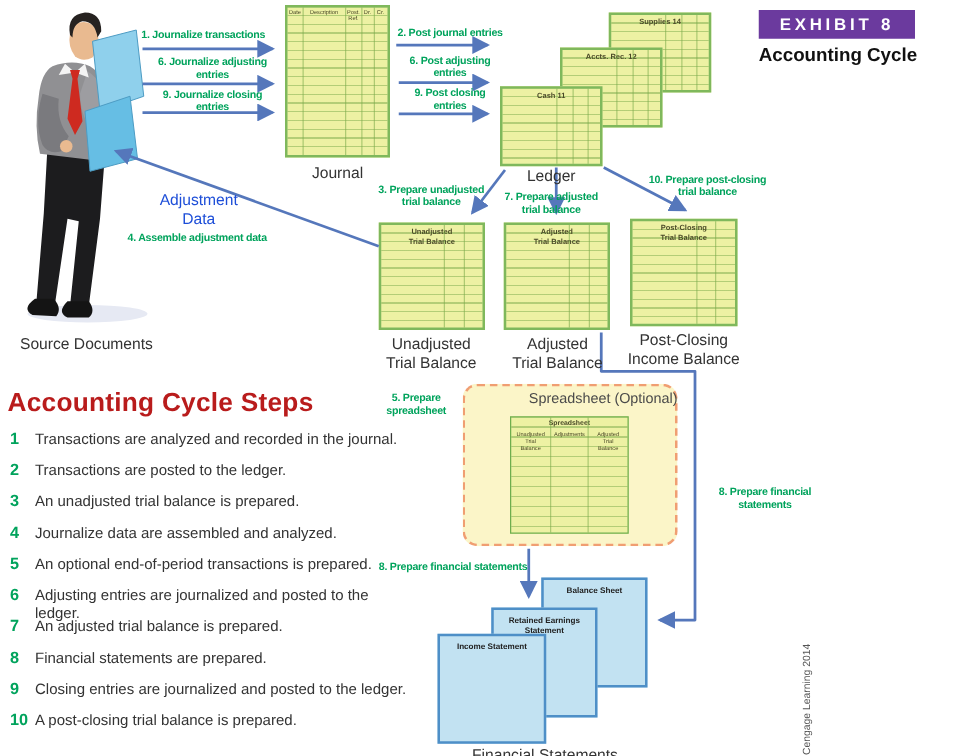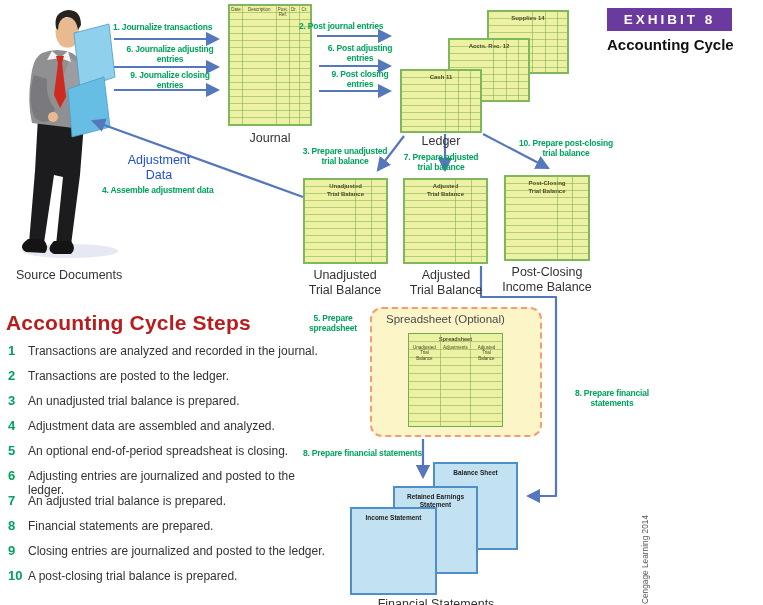--- a/index.html
+++ b/index.html
@@ -23,21 +23,21 @@
   .jhead span{display:block;}
   
   .doc-label{position:absolute;text-align:center;font-size:12.5px;line-height:1.18;color:#333;}
   
   .flow{position:absolute;color:#00A35C;font-weight:bold;font-size:8.5px;line-height:1.2;
         text-align:center;letter-spacing:-0.2px;}
   .nowrap{white-space:nowrap;text-align:right;}
   
   .ssbox{left:370px;top:307px;width:172px;height:130px;background:#FBF5C8;
          border:2px dashed #F09E72;border-radius:12px;box-sizing:border-box;}
-  .ssbox-title{left:370px;top:313px;width:172px;text-align:left;font-size:11.5px;color:#4a4a4a;margin-left:16px;}
+  .ssbox-title{left:370px;top:313px;width:172px;text-align:right;font-size:11.5px;color:#4a4a4a;}
   .sstable{left:408px;top:333px;width:95px;height:94px;background:#EDF1A3;
            border:1.5px solid #6FAE4E;box-sizing:border-box;
            background-image:repeating-linear-gradient(to bottom,transparent 0 7px,rgba(122,170,75,.5) 7px 8px);}
   .sstable-title{position:absolute;left:0;right:0;top:2px;text-align:center;font-size:5.5px;
                  font-weight:bold;color:#4a4a28;}
   .sscols{position:absolute;left:0;right:0;top:11px;display:flex;font-size:4.5px;color:#4a4a28;
           text-align:center;line-height:1.2;}
   .sscols span{flex:1;display:block;}
   
   .fsdoc{position:absolute;background:#C2E2F2;border:2px solid #4E8FC7;box-sizing:border-box;}
@@ -199,21 +199,21 @@
       <path d="M481 266 V297 H556 V496 H528"></path>
       <path d="M423 439 V477"></path>
     </g>
   </svg>
 
   <div class="flow nowrap z3" style="left:113px;top:22px">1. Journalize transactions</div>
   <div class="flow prewrap z3" style="left:122px;top:44px;width:96px">6. Journalize adjusting
 entries</div>
   <div class="flow prewrap z3" style="left:122px;top:70px;width:96px">9. Journalize closing
 entries</div>
-  <div class="flow nowrap z3" style="left:299px;top:21px">2. Post journal entries</div>
+  <div class="flow nowrap z3" style="left:318px;top:21px">2. Post journal entries</div>
   <div class="flow prewrap z3" style="left:320px;top:43px;width:80px">6. Post adjusting
 entries</div>
   <div class="flow prewrap z3" style="left:320px;top:69px;width:80px">9. Post closing
 entries</div>
   <div class="flow prewrap z3" style="left:294px;top:146px;width:102px">3. Prepare unadjusted
 trial balance</div>
   <div class="flow prewrap z3" style="left:396px;top:152px;width:90px">7. Prepare adjusted
 trial balance</div>
   <div class="flow prewrap z3" style="left:510px;top:138px;width:112px">10. Prepare post-closing
 trial balance</div>
@@ -233,25 +233,25 @@
     <div class="step-row">
       <span class="step-num">2</span>
       <span class="step-text">Transactions are posted to the ledger.</span>
     </div>
     <div class="step-row">
       <span class="step-num">3</span>
       <span class="step-text">An unadjusted trial balance is prepared.</span>
     </div>
     <div class="step-row">
       <span class="step-num">4</span>
-      <span class="step-text">Adjustment data are assembled and analyzed.</span>
+      <span class="step-text">Journalize data are assembled and analyzed.</span>
     </div>
     <div class="step-row">
       <span class="step-num">5</span>
-      <span class="step-text">An optional end-of-period spreadsheat is closing.</span>
+      <span class="step-text">An optional end-of-period transactions is prepared.</span>
     </div>
     <div class="step-row">
       <span class="step-num">6</span>
       <span class="step-text">Adjusting entries are journalized and posted to the ledger.</span>
     </div>
     <div class="step-row">
       <span class="step-num">7</span>
       <span class="step-text">An adjusted trial balance is prepared.</span>
     </div>
     <div class="step-row">

